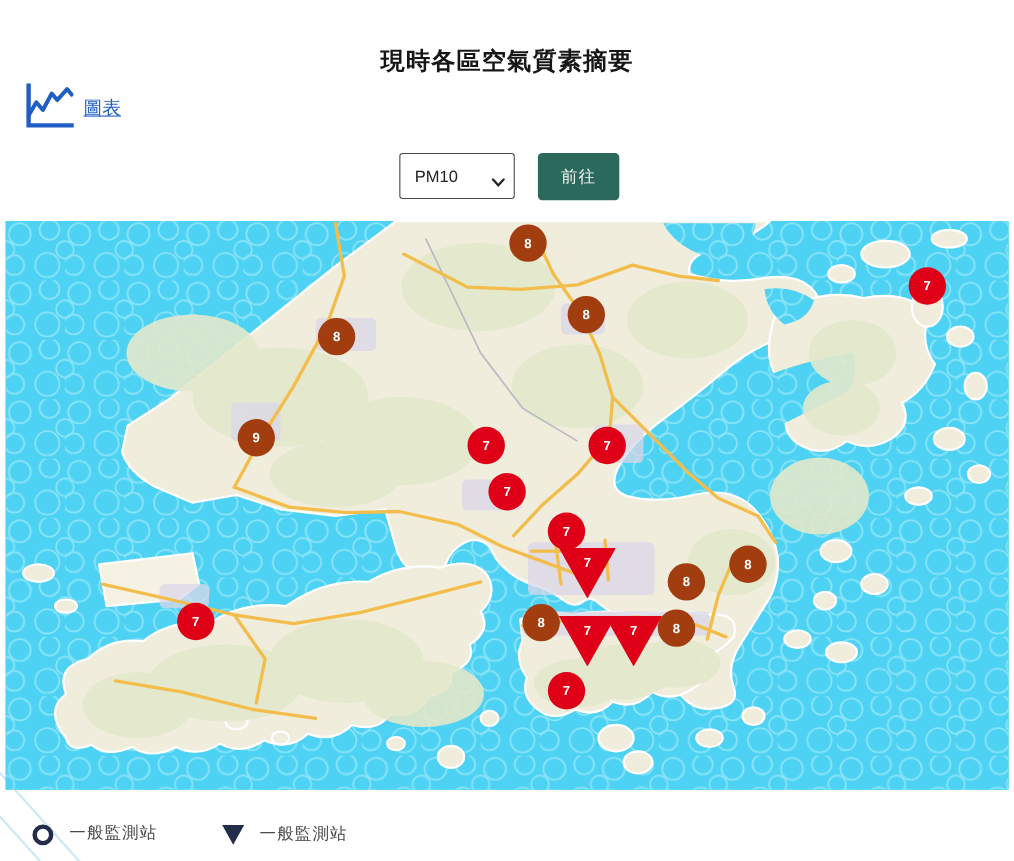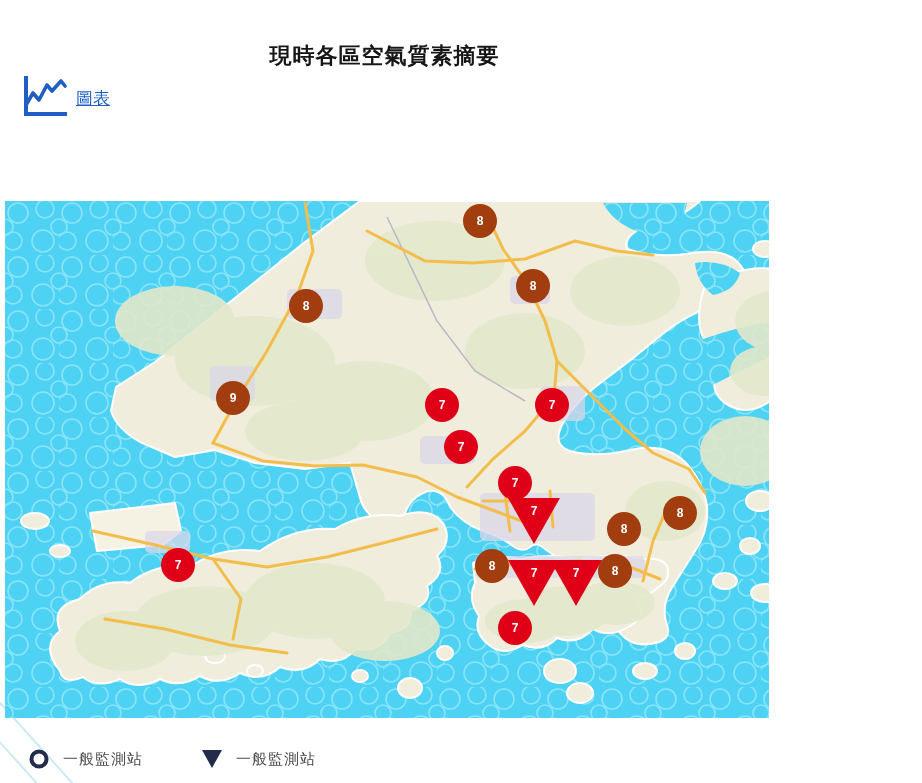--- a/index.html
+++ b/index.html
@@ -1,21 +1,21 @@
 <!DOCTYPE html>
 <html style="--c-high: #df0018; --c-vhigh: #a23d10; --c-accent: #2b695c; --c-blue: #1f5fc4; --c-navy: #232d4b; --c-water: #4dd2f3;"><head>
 <meta charset="utf-8">
 <style>
   :root{
     --c-high:#df0018; --c-vhigh:#a23d10; --c-accent:#2b695c; --c-blue:#1f5fc4;
     --c-navy:#232d4b; --c-water:#4dd2f3;
   }
   html,body{margin:0;padding:0;background:#fff;}
   body{font-family:"Liberation Sans", sans-serif;}
-  #page{position:relative;width:769px;height:783px;background:#fff;overflow:hidden;}
+  #page{position:relative;width:922px;height:783px;background:#fff;overflow:hidden;}
 
   
   .page-title{position:absolute;top:26px;left:0;width:100%;text-align:center;
     font-size:22px;font-weight:700;color:#161616;letter-spacing:1px;}
 
   
   .tabs{position:absolute;top:74px;left:22px;display:flex;align-items:flex-end;gap:36px;}
   .tab{display:flex;align-items:center;gap:8px;cursor:pointer;}
   .tab-label{font-size:17px;color:#3f3f3f;}
   .tab.active .tab-label{color:var(--c-blue);text-decoration:underline;}
@@ -38,21 +38,21 @@
     color:#fff;font-size:12px;font-weight:700;cursor:pointer;}
   .marker.circle{width:34px;height:34px;margin-left:-17px;margin-top:-17px;border-radius:50%;}
   .marker.triangle{width:52px;height:46px;margin-left:-26px;margin-top:-17px;
     clip-path:polygon(0 0,100% 0,50% 100%);align-items:flex-start;}
   .marker.triangle span{margin-top:6px;}
   .marker.high{background:var(--c-high);}
   .marker.very_high{background:var(--c-vhigh);}
 
   
   .legend{position:absolute;top:748px;left:28px;display:flex;align-items:center;gap:0;}
-  .legend-item{display:flex;align-items:center;gap:13px;margin-right:58px;}
+  .legend-item{display:flex;align-items:flex-start;gap:13px;margin-right:58px;}
   .legend-item .icons{display:flex;align-items:center;gap:10px;}
   .legend-label{font-size:15px;color:#4a4a4a;letter-spacing:1px;}
   .legend svg{color:var(--c-navy);}
 
   
   .deco-line{position:absolute;height:2px;background:rgba(160,215,235,.55);transform:rotate(48deg);transform-origin:left top;}
   .deco-1{left:-12px;top:688px;width:150px;}
   .deco-2{left:-26px;top:712px;width:150px;}
 </style>
 </head>
@@ -70,20 +70,33 @@
       <span>
         <svg width="46" height="44" viewBox="0 0 46 44">
           <path d="M4,2 L4,40 L45,40" stroke="#1f5fc4" stroke-width="4" fill="none"></path>
           <polyline points="4,31 11,19 17,26 25,11 30,17 39,7 43,12" stroke="#1f5fc4" stroke-width="3.6" fill="none" stroke-linejoin="round" stroke-linecap="round"></polyline>
         </svg>
       </span>
       <span class="tab-label">圖表</span>
     </div>
   </div>
 
+  <div class="controls">
+    <span class="select-wrap">
+      <select>
+        <option>PM10</option>
+      </select>
+      <span class="select-chevron">
+        <svg width="12" height="8" viewBox="0 0 12 8">
+            <path d="M1,1 L6,6.5 L11,1" stroke="#222" stroke-width="2" fill="none" stroke-linecap="round"></path>
+          </svg>
+      </span>
+    </span>
+    <button class="go-btn">前往</button>
+  </div>
 
   <div class="map">
     <svg width="912" height="517" viewBox="0 0 912 517">
       <defs>
         <pattern id="wp" width="54" height="54" patternUnits="userSpaceOnUse">
           <rect width="54" height="54" fill="#4dd2f3"></rect>
           <g stroke="#8ae4f9" stroke-width="1.6" fill="none">
             <circle cx="13" cy="12" r="10"></circle>
               <circle cx="40" cy="8" r="9"></circle>
             <circle cx="8" cy="40" r="9"></circle>

